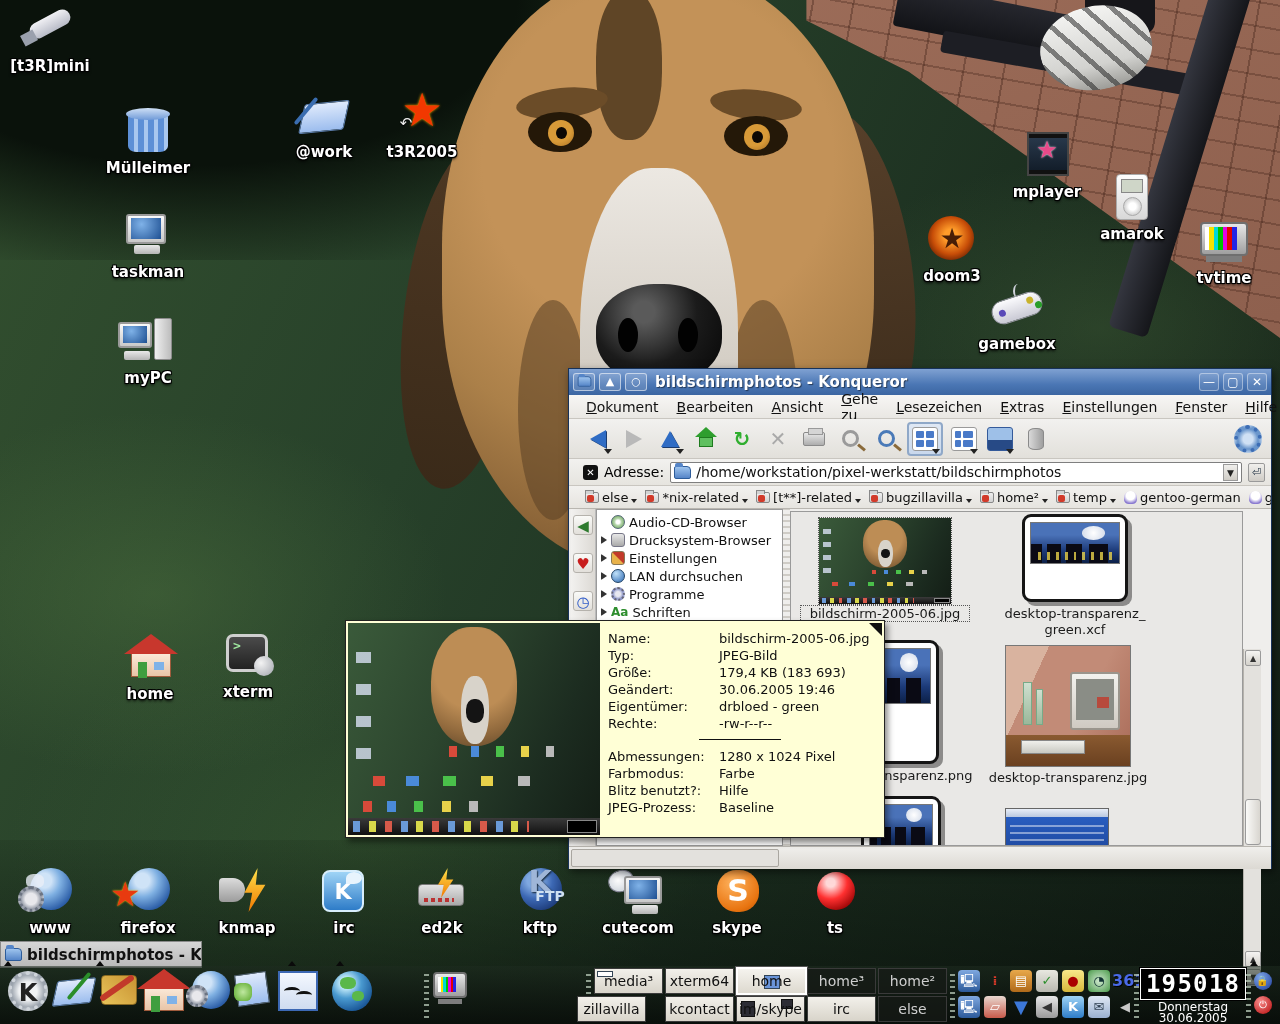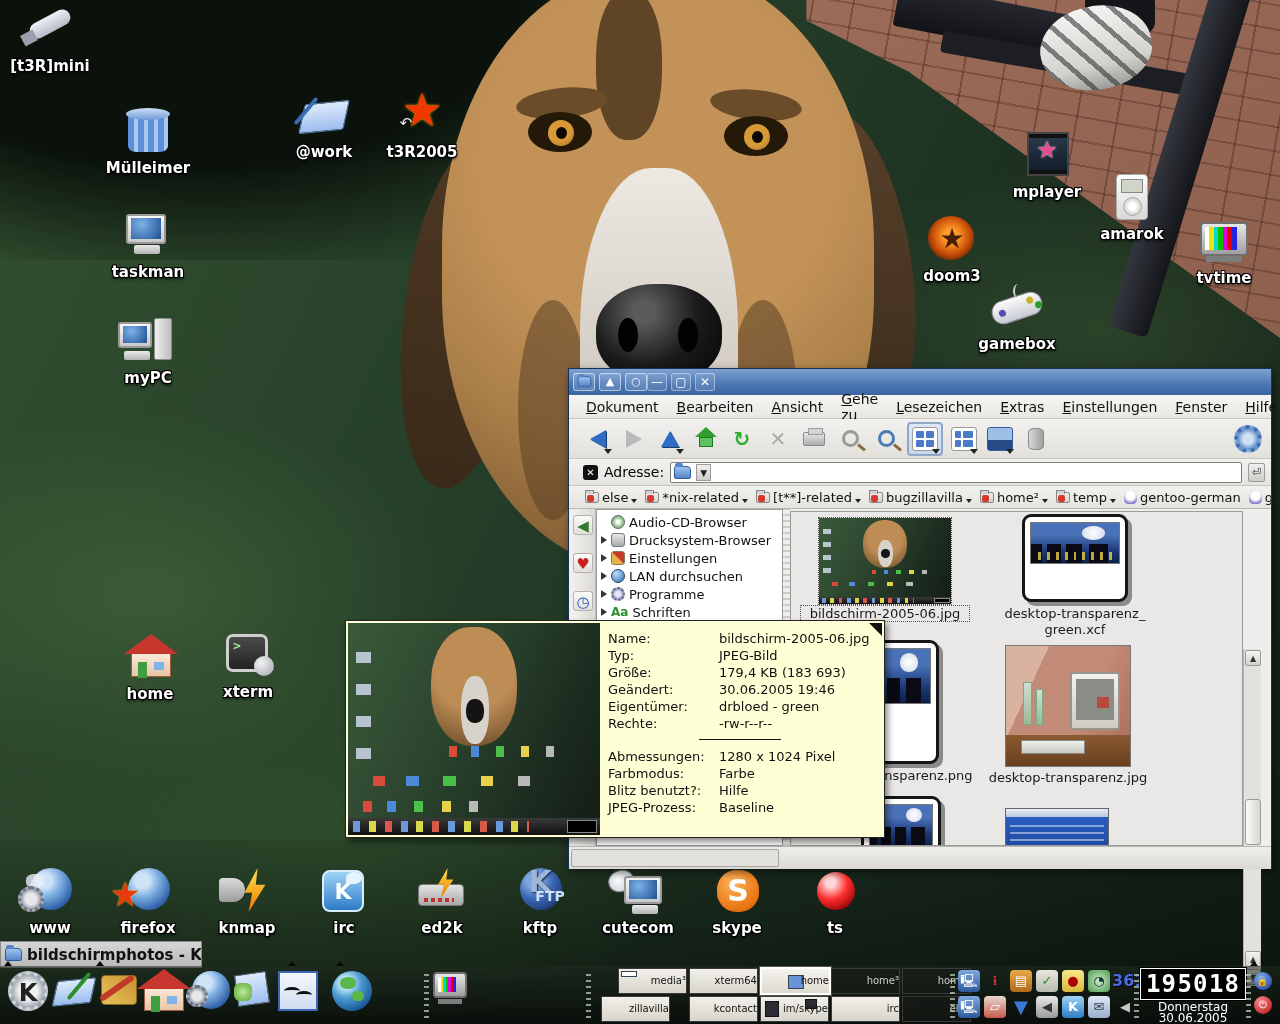--- a/index.html
+++ b/index.html
@@ -256,21 +256,21 @@
   #tip-sep{position:absolute;left:353px;width:82px;height:0;border-top:1px solid #111;}
 
   
   #panel{left:0;top:966px;width:1280px;height:58px;z-index:20;
     background:linear-gradient(rgba(30,44,32,.55),rgba(8,12,9,.78));}
   .launcher{position:absolute;top:3px;width:44px;height:46px;}
   .panel-arrow{position:absolute;top:-5px;width:0;height:0;border-left:4px solid transparent;border-right:4px solid transparent;border-bottom:5px solid #0a0a0a;}
   .kgear{position:absolute;left:2px;top:2px;width:40px;height:40px;border-radius:50%;border:4px dotted #cfd4da;
     background:radial-gradient(circle,#f0f2f4 0 40%,#9aa2ac 75%);color:#222;font-weight:bold;font-size:24px;text-align:center;line-height:36px;}
   .handle{position:absolute;top:4px;width:5px;height:48px;background:repeating-linear-gradient(0deg,#aebfae 0 2px,transparent 2px 6px);opacity:.8;}
-  .pager-btn{position:absolute;width:69px;height:26px;border:1px solid #3a3a3a;font-size:10px;text-align:right;line-height:24px;overflow:hidden;margin-left:24px;}
+  .pager-btn{position:absolute;width:69px;height:26px;border:1px solid #3a3a3a;font-size:14px;text-align:center;line-height:24px;overflow:hidden;}
   .pg-light{background:linear-gradient(#f2f0ea,#d8d4ca);color:#111;}
   .pg-dark{background:rgba(22,26,22,.72);color:#cfcfcf;}
   .pg-active{background:linear-gradient(#f5f3ee,#ddd9cf);color:#111;border:2px solid #fff;box-shadow:0 0 0 1px #555;}
   .pg-win{position:absolute;background:#6a94d8;border:1px solid #345;}
   .pg-win-dark{position:absolute;background:#2c2c34;border:1px solid #111;}
   .tray-ic{position:absolute;width:22px;height:22px;border-radius:4px;text-align:center;font-size:13px;line-height:21px;color:#fff;}
   #clockbox{position:absolute;left:1140px;top:2px;width:106px;height:32px;background:#000;border:1px solid #fff;outline:1px solid #000;
     display:flex;align-items:center;justify-content:space-between;padding:0 5px;
     font-family:"DejaVu Sans Mono",monospace;font-weight:bold;font-size:24px;color:#fff;letter-spacing:1px;}
   #clock-sub{position:absolute;left:1138px;top:36px;width:110px;text-align:center;color:#fff;font-size:12px;line-height:11px;}
@@ -497,20 +497,21 @@
 <div id="win-tip" class="abs">
   <span class="folder-ic"></span>
   <span>bildschirmphotos - Konq</span>
 </div>
 
 <div id="konq" class="abs">
   <div id="titlebar" class="abs">
     <span class="tb-btn" style="padding-top:1px;"><span class="folder-ic" style="display:inline-block;transform:scale(.8);"></span></span>
     <span class="tb-btn">▲</span>
     <span class="tb-btn">○</span>
+    <span id="title-text">bildschirmphotos - Konqueror</span>
     <span class="wb">—</span>
     <span class="wb">▢</span>
     <span class="wb">✕</span>
   </div>
   <div id="menubar" class="abs">
     <span class="menu-item">Dokument</span>
     <span class="menu-item">Bearbeiten</span>
     <span class="menu-item">Ansicht</span>
     <span class="menu-item">Gehe zu</span>
     <span class="menu-item">Lesezeichen</span>
@@ -578,20 +579,21 @@
     <span style="flex:1;"></span>
     <span class="tbi" style="margin-right:8px;">
         <span class="gearbig"></span>
       </span>
   </div>
   <div id="addrbar" class="abs">
     <span class="clear-ic">✕</span>
     <span>Adresse:</span>
     <span id="addr-combo">
       <span class="folder-ic"></span>
+      <span class="txt">/home/workstation/pixel-werkstatt/bildschirmphotos</span>
       <span class="combo-dd">▼</span>
     </span>
     <span class="go-btn">⏎</span>
   </div>
   <div id="bookbar" class="abs">
     <span class="bm">
         <span class="bm-folder"></span>
         <span>else</span>
         <span class="dd2"></span>
       </span>

